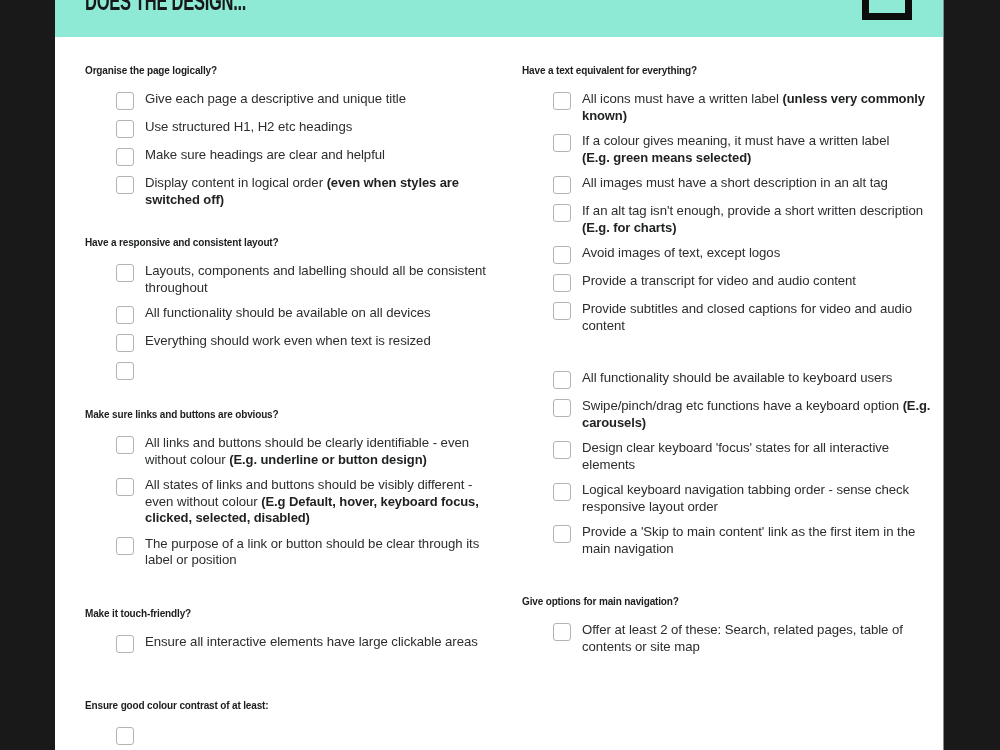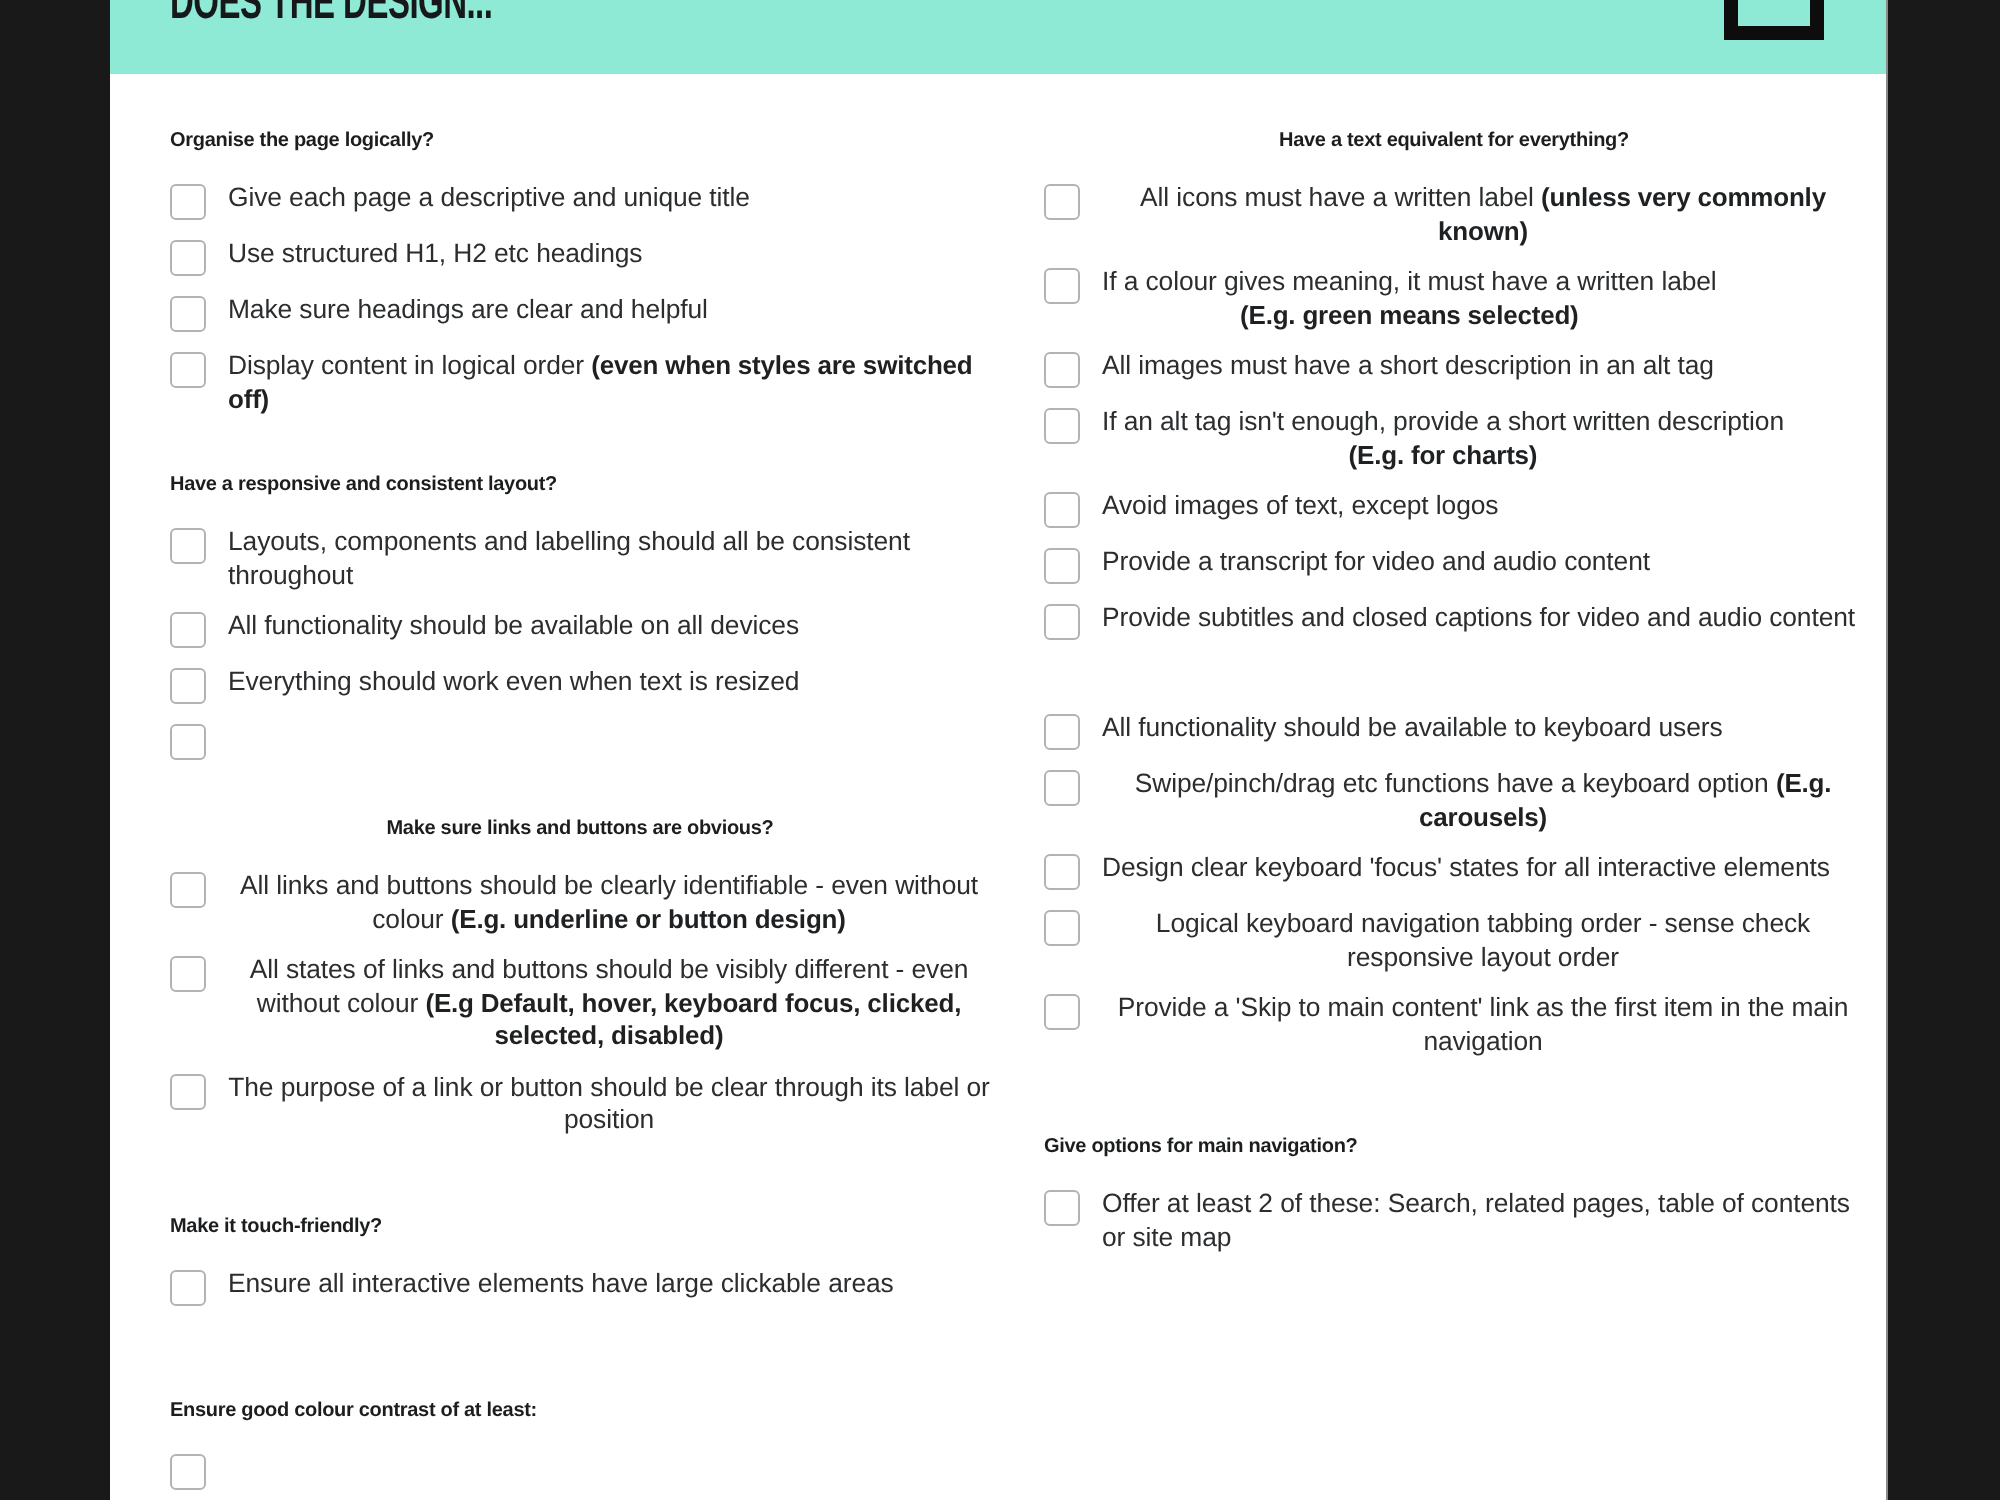--- a/index.html
+++ b/index.html
@@ -84,20 +84,21 @@
     color: #1b1d1f;
     letter-spacing: -0.15px;
     margin-bottom: 11px;
     line-height: 18px;
   }
 
   .check-row {
     display: flex;
     align-items: flex-start;
     margin-bottom: 9px;
+    margin-left: 31px;
   }
 
   .checkbox {
     flex: 0 0 auto;
     width: 18px;
     height: 18px;
     border: 1px solid #b3b3b3;
     border-radius: 3px;
     background: #ffffff;
     margin-top: 1px;
@@ -113,21 +114,21 @@
 
   .note {
     font-size: 13px;
     font-weight: 700;
     letter-spacing: -0.1px;
     color: #1e2022;
   }
   .note-block { display: block; }
 
   
-  .gap-lg { margin-bottom: 36px; text-align: center; }
+  .gap-lg { margin-bottom: 36px; }
   .gap-xl { margin-bottom: 44px; }
 </style>
 </head>
 <body>
 
 <div id="viewport">
 
   <div id="sheet">
 
     <div id="header-band">

